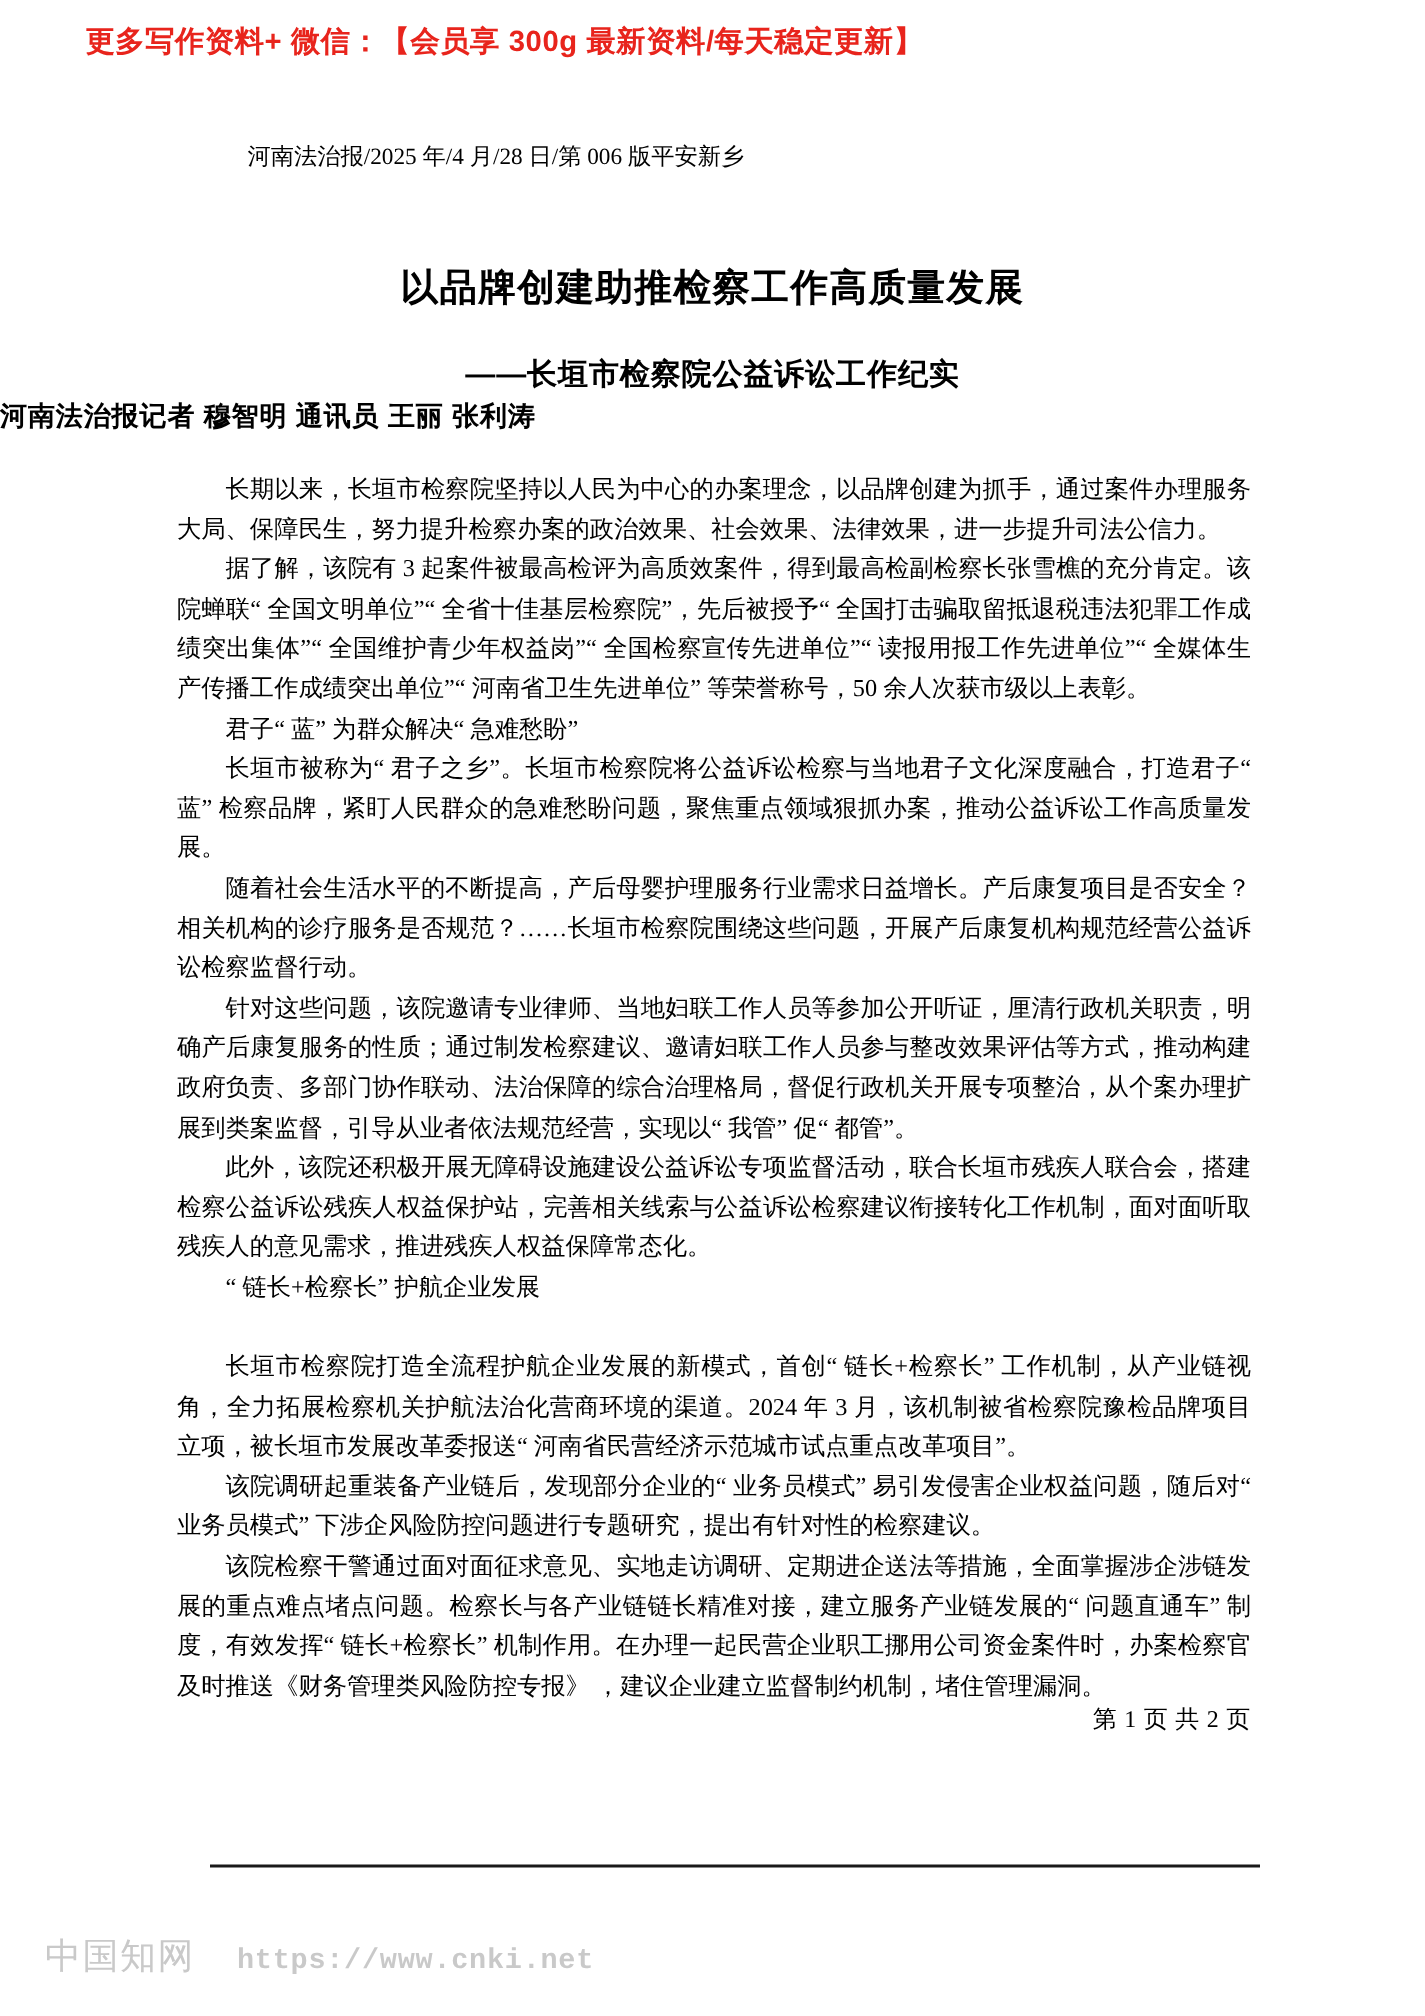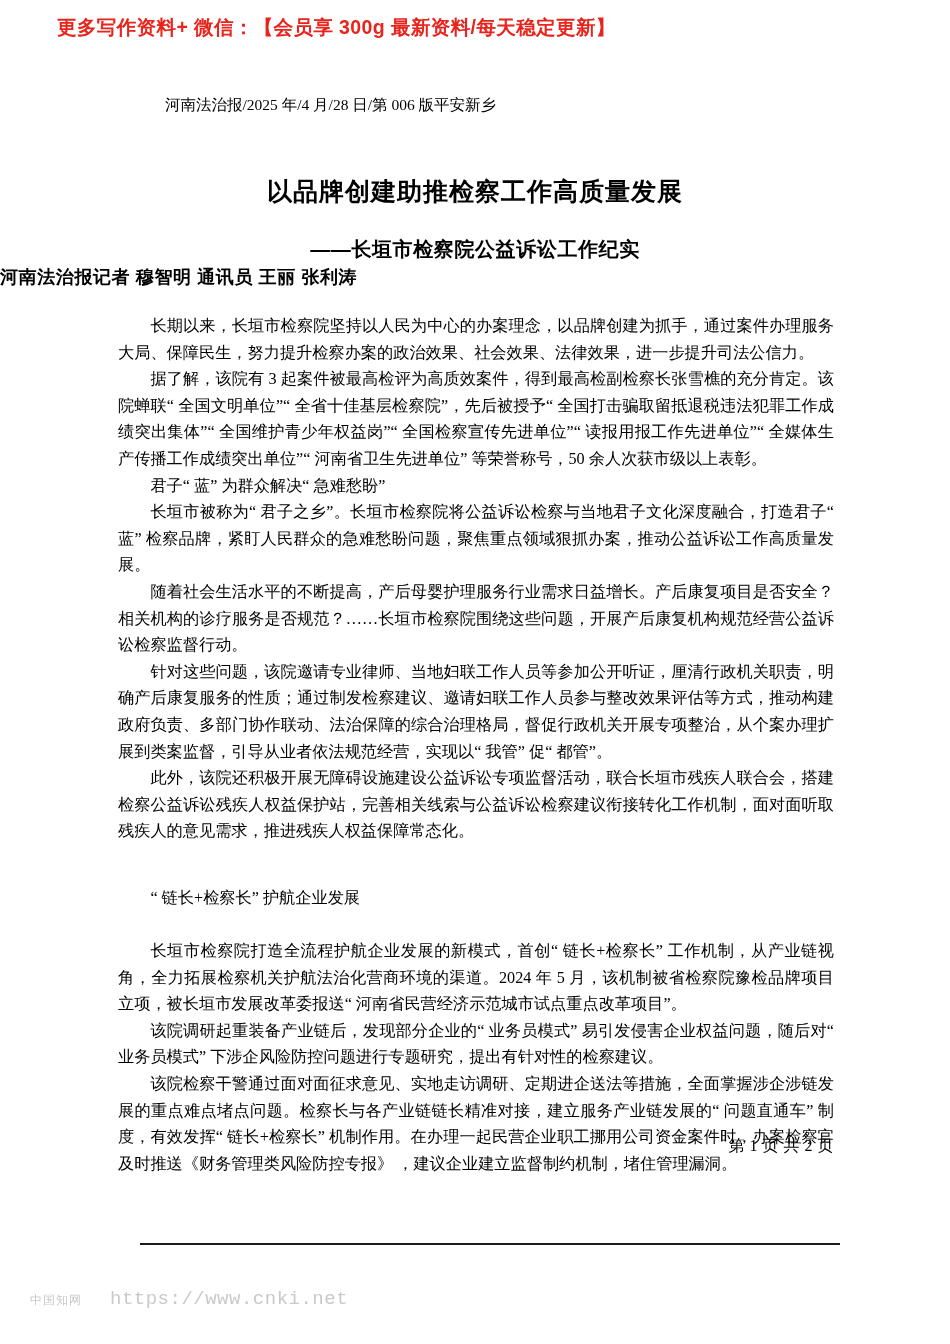--- a/index.html
+++ b/index.html
@@ -88,21 +88,20 @@
     line-height: 26.6px;
     text-align: justify;
     text-justify: inter-character;
   }
   .body-text p {
     margin: 0;
     text-indent: 2em;
   }
   .body-text p.blank-after {
     margin-bottom: 26.6px;
-    margin-top: 40px;
   }
 
   
   .page-number {
     position: absolute;
     left: 0;
     top: 1136px;
     width: 834px;
     text-align: right;
     font-size: 16px;
@@ -121,29 +120,30 @@
   
   .cnki {
     position: absolute;
     left: 30px;
     top: 1288px;
     display: flex;
     align-items: baseline;
     color: #c9c9c9;
   }
   .cnki-logo {
-    font-size: 12px;
+    font-size: 24px;
     letter-spacing: 1px;
     font-family: Liberation Serif, serif;
   }
   .cnki-url {
     margin-left: 28px;
     font-size: 19px;
     font-family: "Liberation Mono", "DejaVu Sans Mono", monospace;
     letter-spacing: 0.5px;
+    font-weight: bold;
   }
 </style>
 </head>
 <body>
 
 <div class="page">
 
   <div class="promo-banner">更多写作资料+ 微信：【会员享 300g 最新资料/每天稳定更新】</div>
 
   <div class="source-line">河南法治报/2025 年/4 月/28 日/第 006 版平安新乡</div>
@@ -156,21 +156,21 @@
 
   <div class="body-text">
     <p>长期以来，长垣市检察院坚持以人民为中心的办案理念，以品牌创建为抓手，通过案件办理服务大局、保障民生，努力提升检察办案的政治效果、社会效果、法律效果，进一步提升司法公信力。</p>
     <p>据了解，该院有 3 起案件被最高检评为高质效案件，得到最高检副检察长张雪樵的充分肯定。该院蝉联“ 全国文明单位”“ 全省十佳基层检察院”，先后被授予“ 全国打击骗取留抵退税违法犯罪工作成绩突出集体”“ 全国维护青少年权益岗”“ 全国检察宣传先进单位”“ 读报用报工作先进单位”“ 全媒体生产传播工作成绩突出单位”“ 河南省卫生先进单位” 等荣誉称号，50 余人次获市级以上表彰。</p>
     <p>君子“ 蓝” 为群众解决“ 急难愁盼”</p>
     <p>长垣市被称为“ 君子之乡”。长垣市检察院将公益诉讼检察与当地君子文化深度融合，打造君子“ 蓝” 检察品牌，紧盯人民群众的急难愁盼问题，聚焦重点领域狠抓办案，推动公益诉讼工作高质量发展。</p>
     <p>随着社会生活水平的不断提高，产后母婴护理服务行业需求日益增长。产后康复项目是否安全？相关机构的诊疗服务是否规范？……长垣市检察院围绕这些问题，开展产后康复机构规范经营公益诉讼检察监督行动。</p>
     <p>针对这些问题，该院邀请专业律师、当地妇联工作人员等参加公开听证，厘清行政机关职责，明确产后康复服务的性质；通过制发检察建议、邀请妇联工作人员参与整改效果评估等方式，推动构建政府负责、多部门协作联动、法治保障的综合治理格局，督促行政机关开展专项整治，从个案办理扩展到类案监督，引导从业者依法规范经营，实现以“ 我管” 促“ 都管”。</p>
     <p>此外，该院还积极开展无障碍设施建设公益诉讼专项监督活动，联合长垣市残疾人联合会，搭建检察公益诉讼残疾人权益保护站，完善相关线索与公益诉讼检察建议衔接转化工作机制，面对面听取残疾人的意见需求，推进残疾人权益保障常态化。</p>
     <p class="blank-after">“ 链长+检察长” 护航企业发展</p>
-    <p>长垣市检察院打造全流程护航企业发展的新模式，首创“ 链长+检察长” 工作机制，从产业链视角，全力拓展检察机关护航法治化营商环境的渠道。2024 年 5 月，该机制被省检察院豫检品牌项目立项，被长垣市发展改革委报送“ 河南省民营经济示范城市试点重点改革项目”。</p>
+    <p>长垣市检察院打造全流程护航企业发展的新模式，首创“ 链长+检察长” 工作机制，从产业链视角，全力拓展检察机关护航法治化营商环境的渠道。2024 年 3 月，该机制被省检察院豫检品牌项目立项，被长垣市发展改革委报送“ 河南省民营经济示范城市试点重点改革项目”。</p>
     <p>该院调研起重装备产业链后，发现部分企业的“ 业务员模式” 易引发侵害企业权益问题，随后对“ 业务员模式” 下涉企风险防控问题进行专题研究，提出有针对性的检察建议。</p>
     <p>该院检察干警通过面对面征求意见、实地走访调研、定期进企送法等措施，全面掌握涉企涉链发展的重点难点堵点问题。检察长与各产业链链长精准对接，建立服务产业链发展的“ 问题直通车” 制度，有效发挥“ 链长+检察长” 机制作用。在办理一起民营企业职工挪用公司资金案件时，办案检察官及时推送《财务管理类风险防控专报》 ，建议企业建立监督制约机制，堵住管理漏洞。</p>
   </div>
 
   <div class="page-number">第 1 页 共 2 页</div>
 
   <div class="footer-rule"></div>
 
   <div class="cnki">
     <span class="cnki-logo">中国知网</span>

